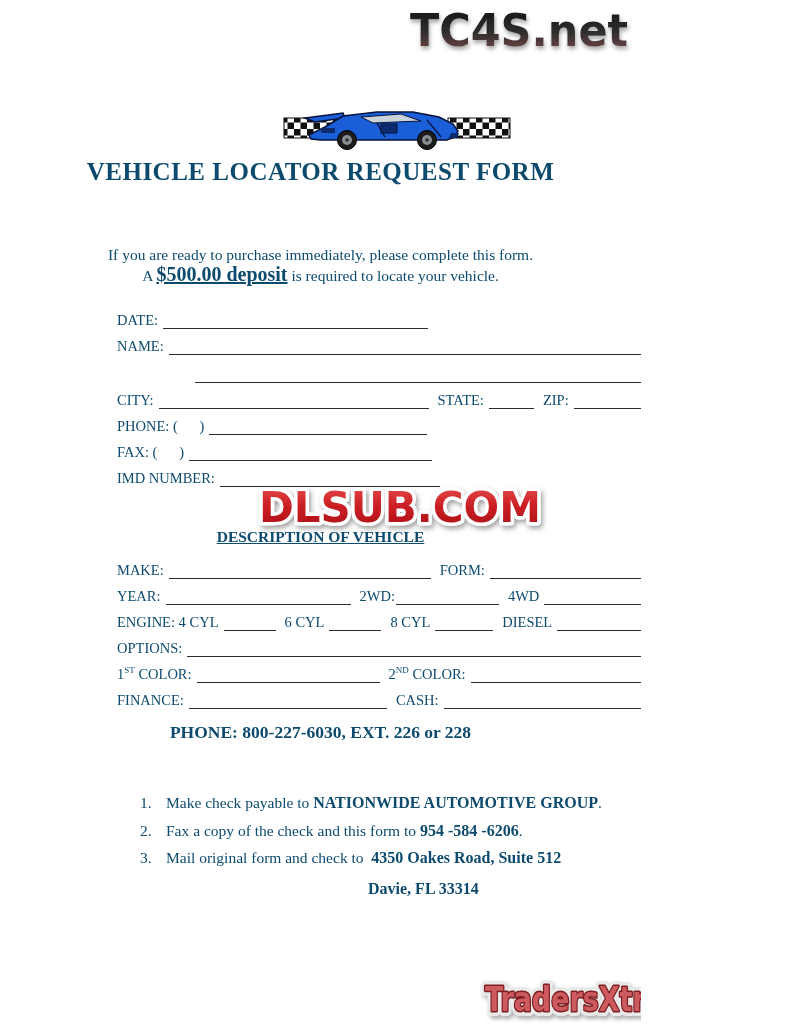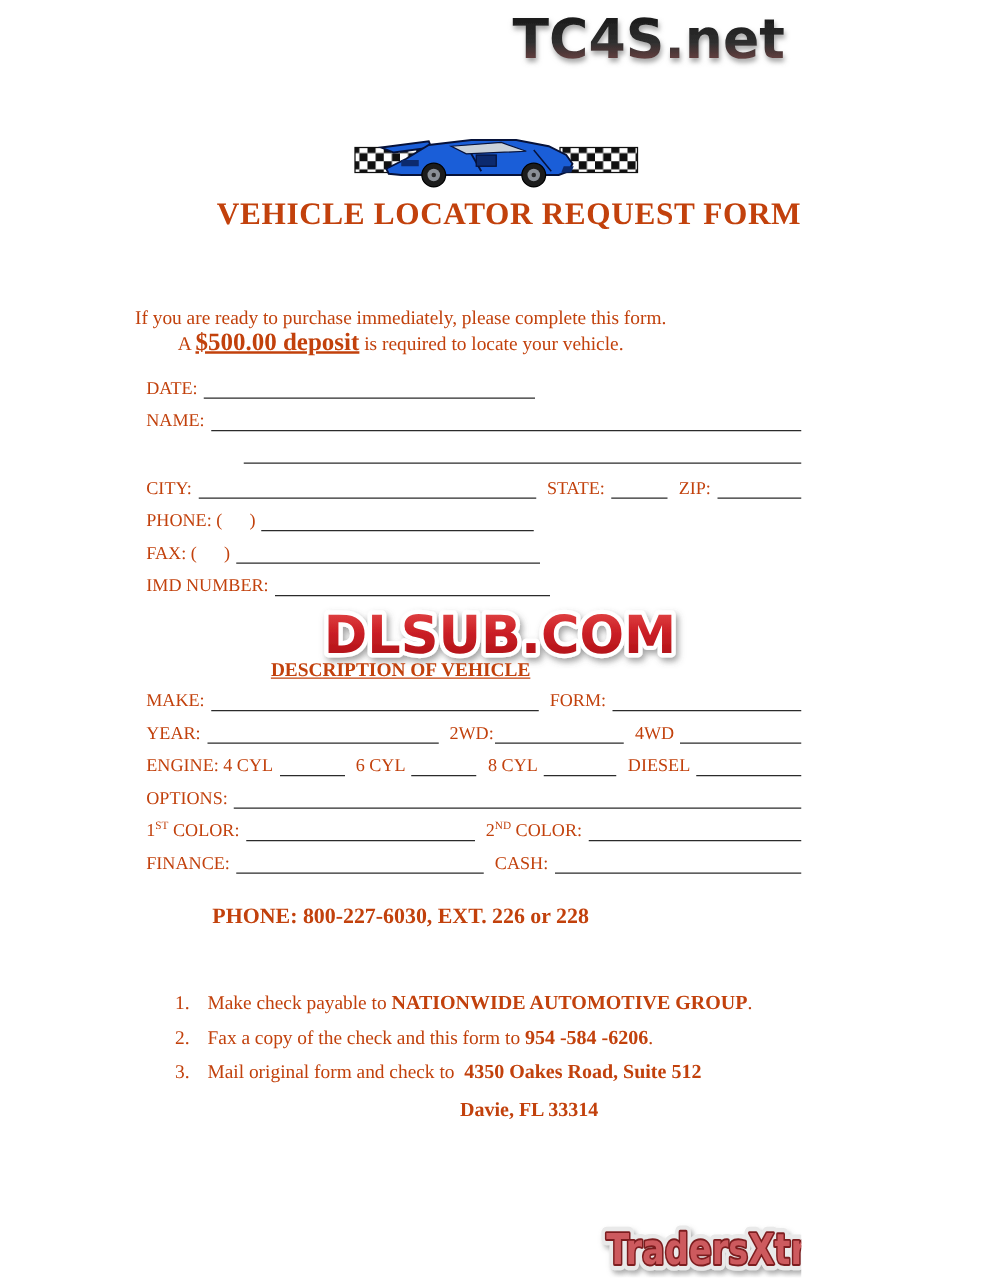--- a/index.html
+++ b/index.html
@@ -1,50 +1,50 @@
 <!DOCTYPE html>
 <html><head>
 <meta charset="utf-8">
 <style>
   * { margin:0; padding:0; box-sizing:border-box; }
   html,body { background:#ffffff; }
   .page {
     position:relative; width:641px; height:1024px; background:#ffffff;
-    font-family:"Liberation Serif", serif; color:#c2410c; overflow:hidden;
+    font-family:"Liberation Serif", serif; color:#0c4a6e; overflow:hidden;
   }
 
   
   .logo-top { position:absolute; top:2px; right:6px; }
   .dlsub    { position:absolute; top:481px; left:250px; }
   .traders  { position:absolute; top:976px; left:478px; }
 
   
   .car-img { position:absolute; top:103px; left:281px; }
 
   
   .title {
-    position:absolute; top:158px; left:0; width:100%; text-align:right;
+    position:absolute; top:158px; left:0; width:100%; text-align:center;
     font-size:25px; font-weight:bold; letter-spacing:0.5px;
   }
   .intro { position:absolute; top:225px; left:0; width:100%; text-align:center; font-size:15.5px;margin-top:21px; }
   .deposit { position:absolute; top:263px; left:0; width:100%; text-align:center; font-size:15.5px; }
   .deposit b { font-size:20px; text-decoration:underline; }
   .desc-head {
     position:absolute; top:528px; left:0; width:100%; text-align:center;
     font-size:15.5px; font-weight:bold; text-decoration:underline;
   }
   .phone-bold {
     position:absolute; top:722px; left:0; width:100%; text-align:center;
     font-size:17.5px; font-weight:bold;
   }
 
   
   .fields  { position:absolute; top:303px; left:117px; width:557px; }
   .vfields { position:absolute; top:553px; left:117px; width:557px; }
-  .frow { display:flex; align-items:flex-start; height:26px; font-size:14.5px; white-space:nowrap; }
+  .frow { display:flex; align-items:flex-end; height:26px; font-size:14.5px; white-space:nowrap; }
   .frow .lbl { flex:0 0 auto; }
   .fl { border-bottom:1.4px solid #2b2b2b; height:16px; flex:0 0 auto; margin-left:5px; }
   .fl.grow { flex:1 1 auto; }
   .gap { margin-right:9px; }
   .indent78 { margin-left:78px; }
   .sup { vertical-align:super; font-size:9px; line-height:0; }
 
   
   .list { position:absolute; top:794px; left:140px; width:540px; font-size:15.5px; }
   .list .item { display:flex; margin-bottom:9.5px; }

